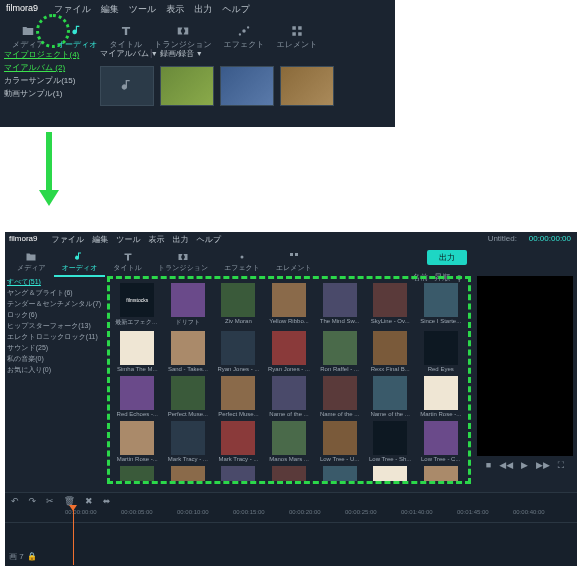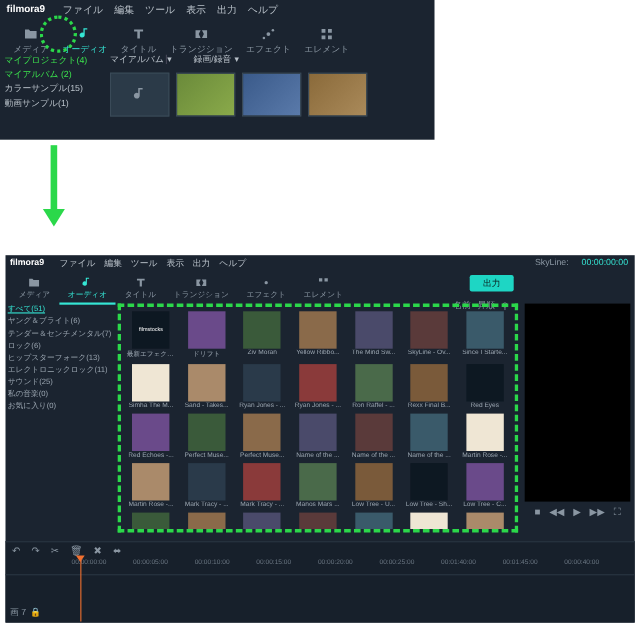--- a/index.html
+++ b/index.html
@@ -1,34 +1,34 @@
 <!DOCTYPE html>
 <html><head>
 <meta charset="utf-8">
 <style>
 *{margin:0;padding:0;box-sizing:border-box;font-family:"Hiragino Sans","Meiryo",sans-serif}
 body{background:#fff;width:582px;height:570px;position:relative;overflow:hidden}
 .panel{background:#1b2430;color:#b8c0c8;position:absolute;font-size:9px}
 .top-panel{left:0;top:0;width:395px;height:127px}
 .menubar{display:flex;gap:10px;padding:3px 6px;font-size:9px;color:#b8c0c8}
-.brand{color:#fff;font-weight:bold;margin-right:6px}
+.brand{color:#fff;font-weight:normal;margin-right:6px}
 .tabbar{display:flex;gap:0;padding:2px 6px 0}
 .tab{display:flex;flex-direction:column;align-items:center;gap:1px;padding:3px 6px;color:#8a96a2;cursor:pointer;position:relative}
 .tab svg{width:14px;height:14px;fill:#8a96a2}
 .tab.active{color:#35e6d4}
 .tab.active svg{fill:#35e6d4}
 .tab-label{font-size:8px}
 .circle-marker{position:absolute;left:36px;top:14px;width:34px;height:34px;border:3px dotted #2bd84a;border-radius:50%;pointer-events:none}
 .side-list{position:absolute;left:0;top:48px;width:88px;font-size:8px;line-height:13px;padding-left:4px}
 .side-list div{white-space:nowrap;overflow:hidden}
-.green-u{color:#3be24d;}
+.green-u{color:#3be24d;text-decoration:underline}
 .import-row{position:absolute;left:100px;top:48px;font-size:8px;color:#b8c0c8}
 .import-row:after{content:"▾";margin-left:3px}
 .sep{position:absolute;left:150px;top:48px;color:#556}
-.rec{position:absolute;left:176px;top:48px;font-size:8px}
+.rec{position:absolute;left:160px;top:48px;font-size:8px}
 .rec:after{content:"▾";margin-left:3px}
 .thumbs{position:absolute;left:100px;top:66px;display:flex;gap:6px}
 .thumb{width:54px;height:40px;background:#2b3a48;display:flex;align-items:center;justify-content:center;border:1px solid #3a4a58}
 .thumb.img1{background:linear-gradient(135deg,#6a8a3a,#8aaa4a)}
 .thumb.img2{background:linear-gradient(135deg,#3a5a8a,#5a7aaa)}
 .thumb.img3{background:linear-gradient(135deg,#8a6a3a,#aa8a5a)}
 .thumb svg{width:16px;height:16px;fill:#8a96a2}
 
 .arrow{position:absolute;left:42px;top:132px;width:14px;height:75px}
 .arrow-line{position:absolute;left:4px;top:0;width:6px;height:60px;background:#2bd84a}
@@ -152,21 +152,21 @@
 <div class="panel bottom-panel">
   <div class="bp-menubar">
     <span class="brand">filmora9</span>
     <span>ファイル</span>
     <span>編集</span>
     <span>ツール</span>
     <span>表示</span>
     <span>出力</span>
     <span>ヘルプ</span>
   </div>
-  <span class="bp-title">SkyLine:</span>
+  <span class="bp-title">Untitled:</span>
   <span class="bp-time">00:00:00:00</span>
 
   <div class="bp-tabs">
     <div class="bp-tab">
         <svg viewBox="0 0 24 24">
           <path d="M3 5h6l2 2h10v12H3z"></path>
         </svg>
         <span>メディア</span>
       </div>
     <div class="bp-tab active">

